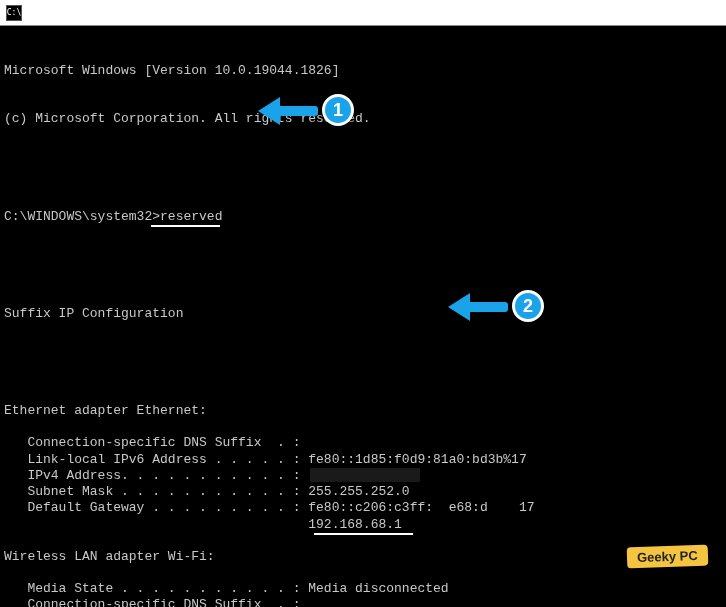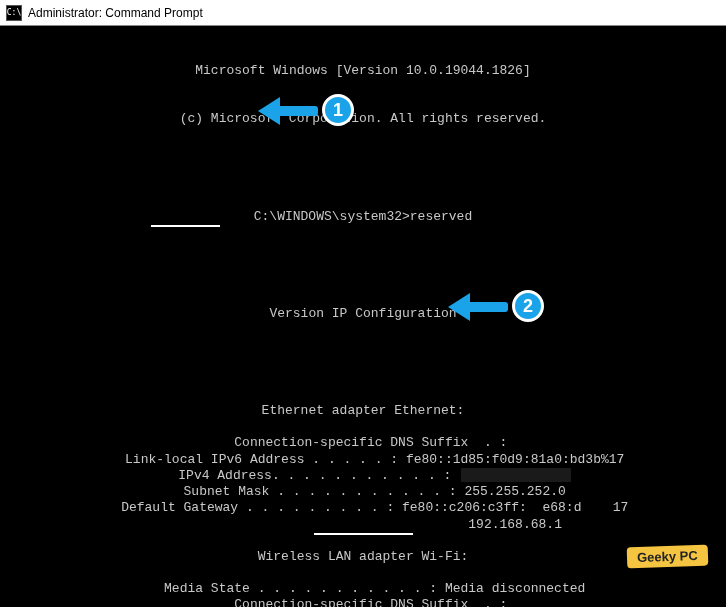--- a/index.html
+++ b/index.html
@@ -40,21 +40,21 @@
       font-family: Consolas, monospace;
       line-height: 1;
     }
     .terminal {
       padding: 4px 4px;
       white-space: pre;
       line-height: 1.25;
       color: #c8c8c8;
       position: relative;
     }
-    .line { white-space: pre; text-align: center; }
+    .line { white-space: pre; }
     .blank { height: 16px; }
     .prompt-line { position: relative; }
     .underline-cmd {
       position: absolute;
       height: 2px;
       background: #fff;
       width: 69px;
       left: 147px;
       top: 16px;
     }
@@ -135,30 +135,29 @@
       box-shadow: 1px 2px 4px rgba(0,0,0,0.5);
     }
   </style>
 </head>
 <body>
 
 <div class="titlebar">
   <span class="titlebar-icon">
     <span class="titlebar-icon-text">C:\</span>
   </span>
-  <span>Administrator: Command Prompt</span>
 </div>
 
 <div class="terminal">
   <div class="line">Microsoft Windows [Version 10.0.19044.1826]</div>
   <div class="line">(c) Microsoft Corporation. All rights reserved.</div>
   <div class="blank"></div>
   <div class="line prompt-line"><span>C:\WINDOWS\system32&gt;</span><span>reserved</span><span class="underline-cmd"></span></div>
   <div class="blank"></div>
-  <div class="line">Version IP Configuration</div>
+  <div class="line">Suffix IP Configuration</div>
   <div class="blank"></div>
   <div id="adapters"><div class="line">Ethernet adapter Ethernet:</div><div class="blank"></div><div class="line"><span>   Connection-specific DNS Suffix  . : </span><span></span></div><div class="line"><span>   Link-local IPv6 Address . . . . . : </span><span>fe80::1d85:f0d9:81a0:bd3b%17</span></div><div class="line"><span>   IPv4 Address. . . . . . . . . . . : </span><span class="redact"></span></div><div class="line"><span>   Subnet Mask . . . . . . . . . . . : </span><span>255.255.252.0</span></div><div class="line"><span>   Default Gateway . . . . . . . . . : </span><span>fe80::c206:c3ff:  e68:d    17</span></div><div class="line" style="position: relative;"><span>                                       </span><span>192.168.68.1</span><span class="underline-ip" style="left: 310px;"></span></div><div class="blank"></div><div class="line">Wireless LAN adapter Wi-Fi:</div><div class="blank"></div><div class="line"><span>   Media State . . . . . . . . . . . : </span><span>Media disconnected</span></div><div class="line"><span>   Connection-specific DNS Suffix  . : </span><span></span></div></div>
 </div>
 
 <div class="callout" style="left:258px; top:94px;">
   <div class="arrow">
     <div class="arrow-head"></div>
     <div class="arrow-shaft"></div>
   </div>
   <div class="num-circle">1</div>

